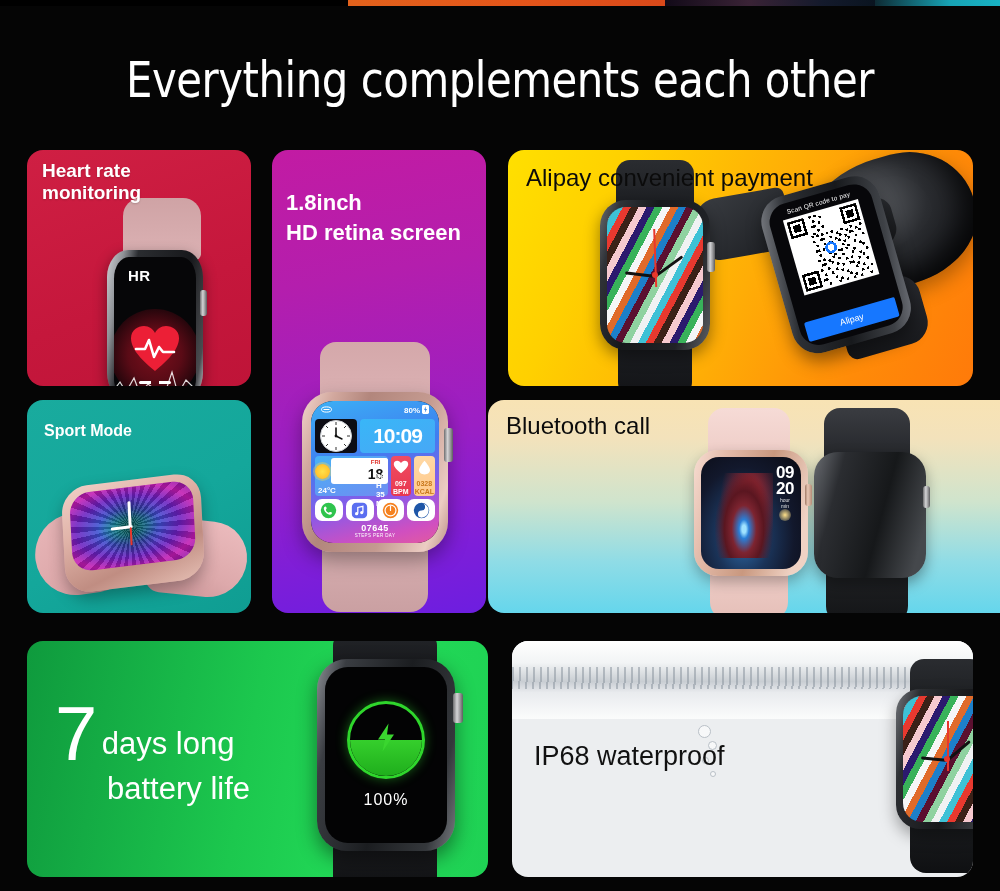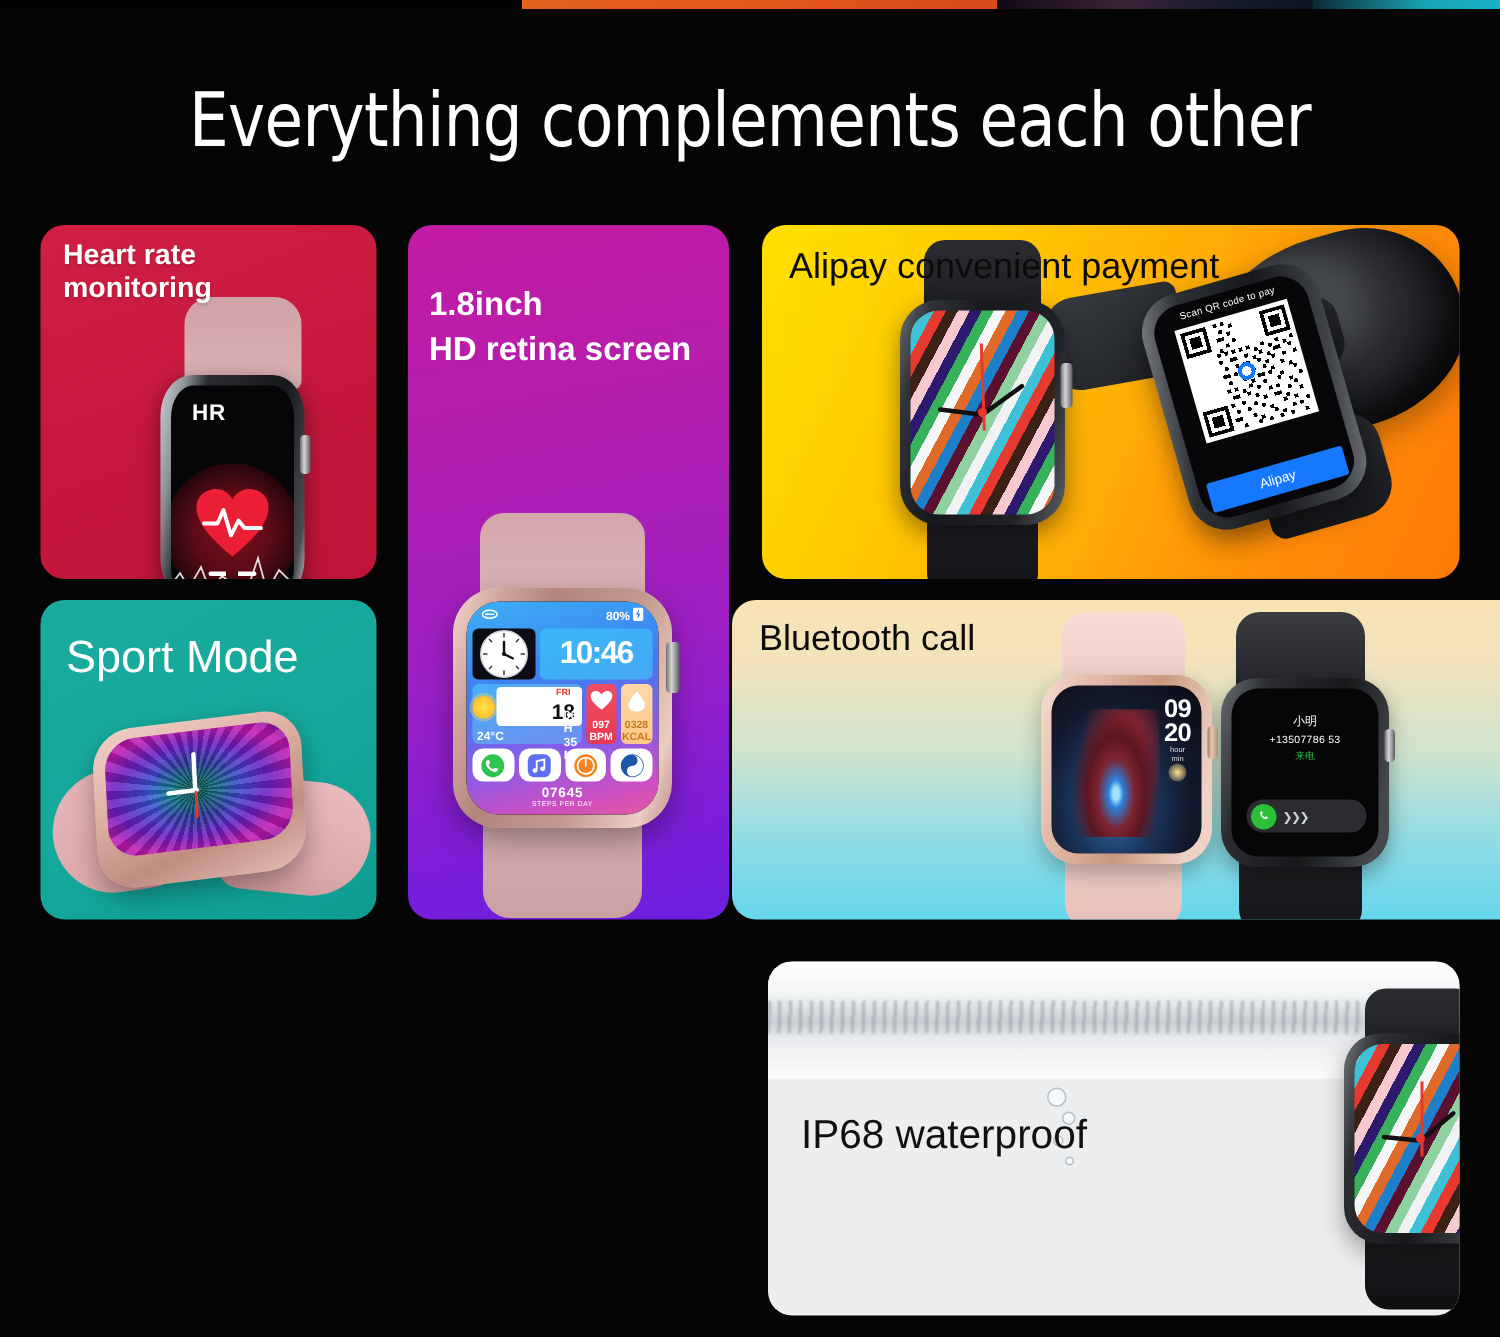--- a/index.html
+++ b/index.html
@@ -23,21 +23,21 @@
   .panel{position:absolute;border-radius:16px;overflow:hidden;}
   .plabel{position:absolute;z-index:6;font-weight:700;white-space:pre-line;}
 
   
   #p1{left:27px;top:150px;width:224px;height:236px;background:linear-gradient(160deg,#cf1f43,#c5173c 60%,#bf1438);}
   #p1 .plabel{left:15px;top:10px;color:#fff;font-size:19px;line-height:22px;font-weight:600;
      text-shadow:0 1px 2px rgba(0,0,0,.18);}
 
   
   #p2{left:27px;top:400px;width:224px;height:213px;background:linear-gradient(150deg,#19ab9e,#14a79b 55%,#0f9d92);}
-  #p2 .plabel{left:17px;top:22px;color:#fff;font-size:30px;font-weight:400;}
+  #p2 .plabel{left:17px;top:22px;color:#fff;font-size:16px;font-weight:700;}
 
   
   #p3{left:272px;top:150px;width:214px;height:463px;
       background:linear-gradient(170deg,#c21ba3 0%,#b41ead 28%,#9a1fc4 62%,#7e1ed8 85%,#6d1ee0 100%);}
   #p3 .plabel{left:14px;top:22px;color:#fff;font-size:22px;line-height:30px;font-weight:700;margin-top:16px;}
 
   
   #p4{left:508px;top:150px;width:465px;height:236px;
       background:linear-gradient(115deg,#ffe000 0%,#ffd000 22%,#ffad06 52%,#ff8b08 78%,#ff7a0a 100%);}
   #p4 .plabel{left:18px;top:14px;color:#0b0b0b;font-size:24px;font-weight:500;}
@@ -350,21 +350,21 @@
                   <line x1="7" y1="7" x2="9" y2="9"></line>
                     <line x1="25" y1="25" x2="27" y2="27"></line>
                   <line x1="27" y1="7" x2="25" y2="9"></line>
                     <line x1="9" y1="25" x2="7" y2="27"></line>
                 </g>
                 <line x1="17" y1="17" x2="17" y2="9" stroke="#111" stroke-width="1.6" stroke-linecap="round"></line>
                 <line x1="17" y1="17" x2="23" y2="20" stroke="#111" stroke-width="1.4" stroke-linecap="round"></line>
                 <circle cx="17" cy="17" r="1.4" fill="#111"></circle>
               </svg>
             </div>
-            <div class="wf-time">10:46</div>
+            <div class="wf-time">10:09</div>
           </div>
 
           <div class="wf-r2">
             <div class="wf-wx">
               <div class="wf-wx-top">
                 <div class="wf-sun"></div>
                 <div class="wf-date">
                   <div class="d-h">FRI</div>
                   <div class="d-n">18</div>
                 </div>
@@ -579,33 +579,20 @@
     </div>
   </div>
 
   <div class="panel" id="p5">
     <div class="plabel">Bluetooth call</div>
 
     <div class="p5-w2">
       <div class="p5-b2t"></div>
       <div class="p5-b2b"></div>
       <div class="p5-case2">
-        <div class="p5-scr2">
-          <div class="p5-name">小明</div>
-          <div class="p5-num">+13507786 53</div>
-          <div class="p5-cn">来电</div>
-          <div class="p5-answer">
-            <div class="p5-ansdot">
-              <svg width="10" height="10" viewBox="0 0 14 14">
-                  <path d="M4.4 2.6 c.8 0 1 1.5.85 2 -.15.45-.7.6-.6 1.05 .15.9 1.5 2.25 2.4 2.4 .45.1.6-.45 1.05-.6 .5-.15 2 .05 2 .85 0 .8-.9 1.5-1.8 1.5 -2.4 0-5.4-3-5.4-5.4 0-.9.75-1.8 1.5-1.8Z" fill="#fff"></path>
-                </svg>
-            </div>
-            <span class="p5-chev">❯❯❯</span>
-          </div>
-        </div>
         <div class="crown" style="right:-4px;top:34px;width:7px;height:22px;"></div>
       </div>
     </div>
 
     <div class="p5-w1">
       <div class="p5-b1t"></div>
       <div class="p5-b1b"></div>
       <div class="p5-case1">
         <div class="p5-scr1">
           <div class="p5-iron"></div>
@@ -615,20 +602,43 @@
             <div class="tn">20</div>
             <div class="tu">hour</div>
             <div class="tu">min</div>
           </div>
         </div>
         <div class="crown" style="right:-4px;top:34px;width:7px;height:22px;background:linear-gradient(90deg,#a07a66,#e8c6b4 40%,#b38d78);"></div>
       </div>
     </div>
   </div>
 
+  <div class="panel" id="p6">
+    <div class="bigwrap">
+      <span class="seven">7</span>
+      <span class="b1">days long</span>
+      <span class="b2">battery life</span>
+    </div>
+    <div class="p6-w">
+      <div class="p6-bt"></div>
+      <div class="p6-bb"></div>
+      <div class="p6-case">
+        <div class="p6-scr">
+          <div class="p6-circ">
+            <div class="p6-fill"></div>
+            <svg class="p6-bolt" width="24" height="30" viewBox="0 0 24 30">
+              <path d="M14.5 1 L4 17 L11 17 L8.5 29 L20 12 L13 12 Z" fill="#3ad62f"></path>
+            </svg>
+          </div>
+          <div class="p6-pct">100%</div>
+        </div>
+      </div>
+      <div class="crown p6-crown"></div>
+    </div>
+  </div>
 
   <div class="panel" id="p7">
     <div class="water"></div>
     <div class="bub" style="left:186px;top:84px;width:11px;height:11px;"></div>
     <div class="bub" style="left:196px;top:100px;width:7px;height:7px;"></div>
     <div class="bub" style="left:190px;top:116px;width:5px;height:5px;"></div>
     <div class="bub" style="left:198px;top:130px;width:4px;height:4px;"></div>
     <div class="plabel">IP68 waterproof</div>
     <div class="p7-w">
       <div class="p7-bt"></div>

